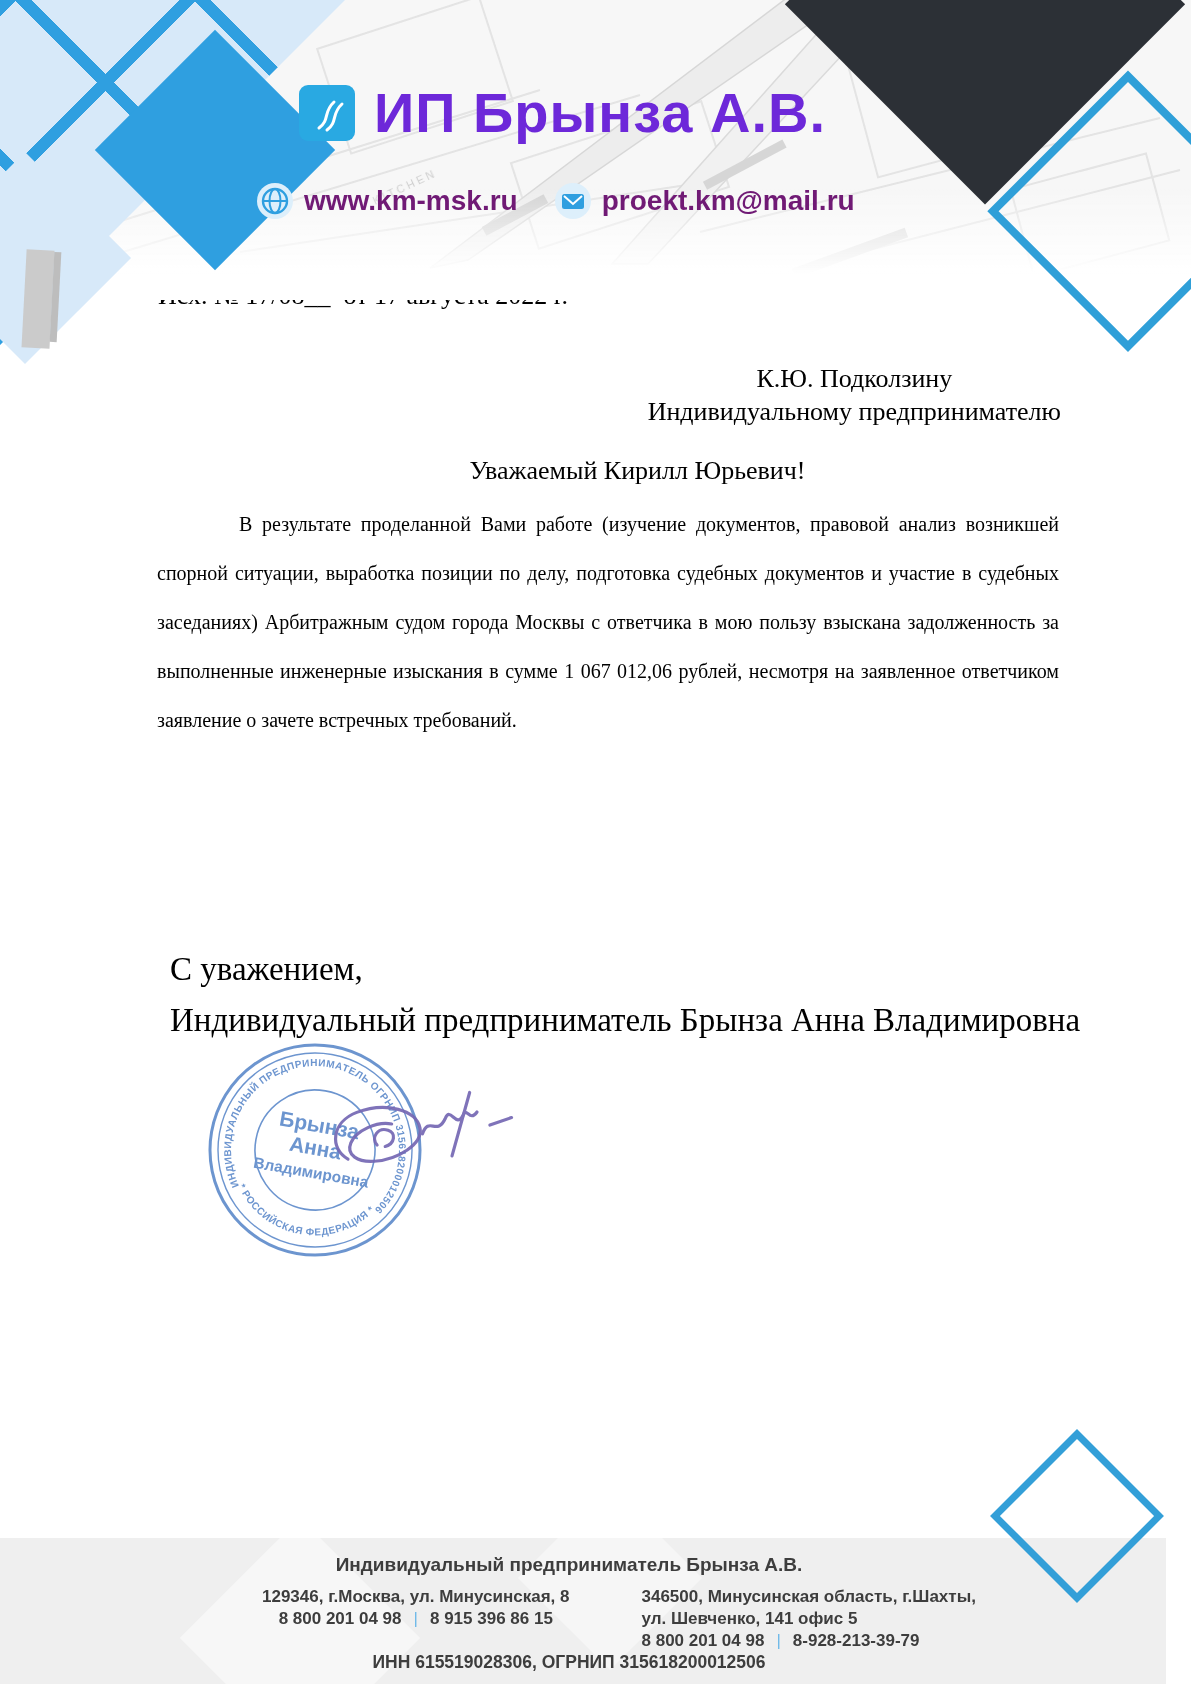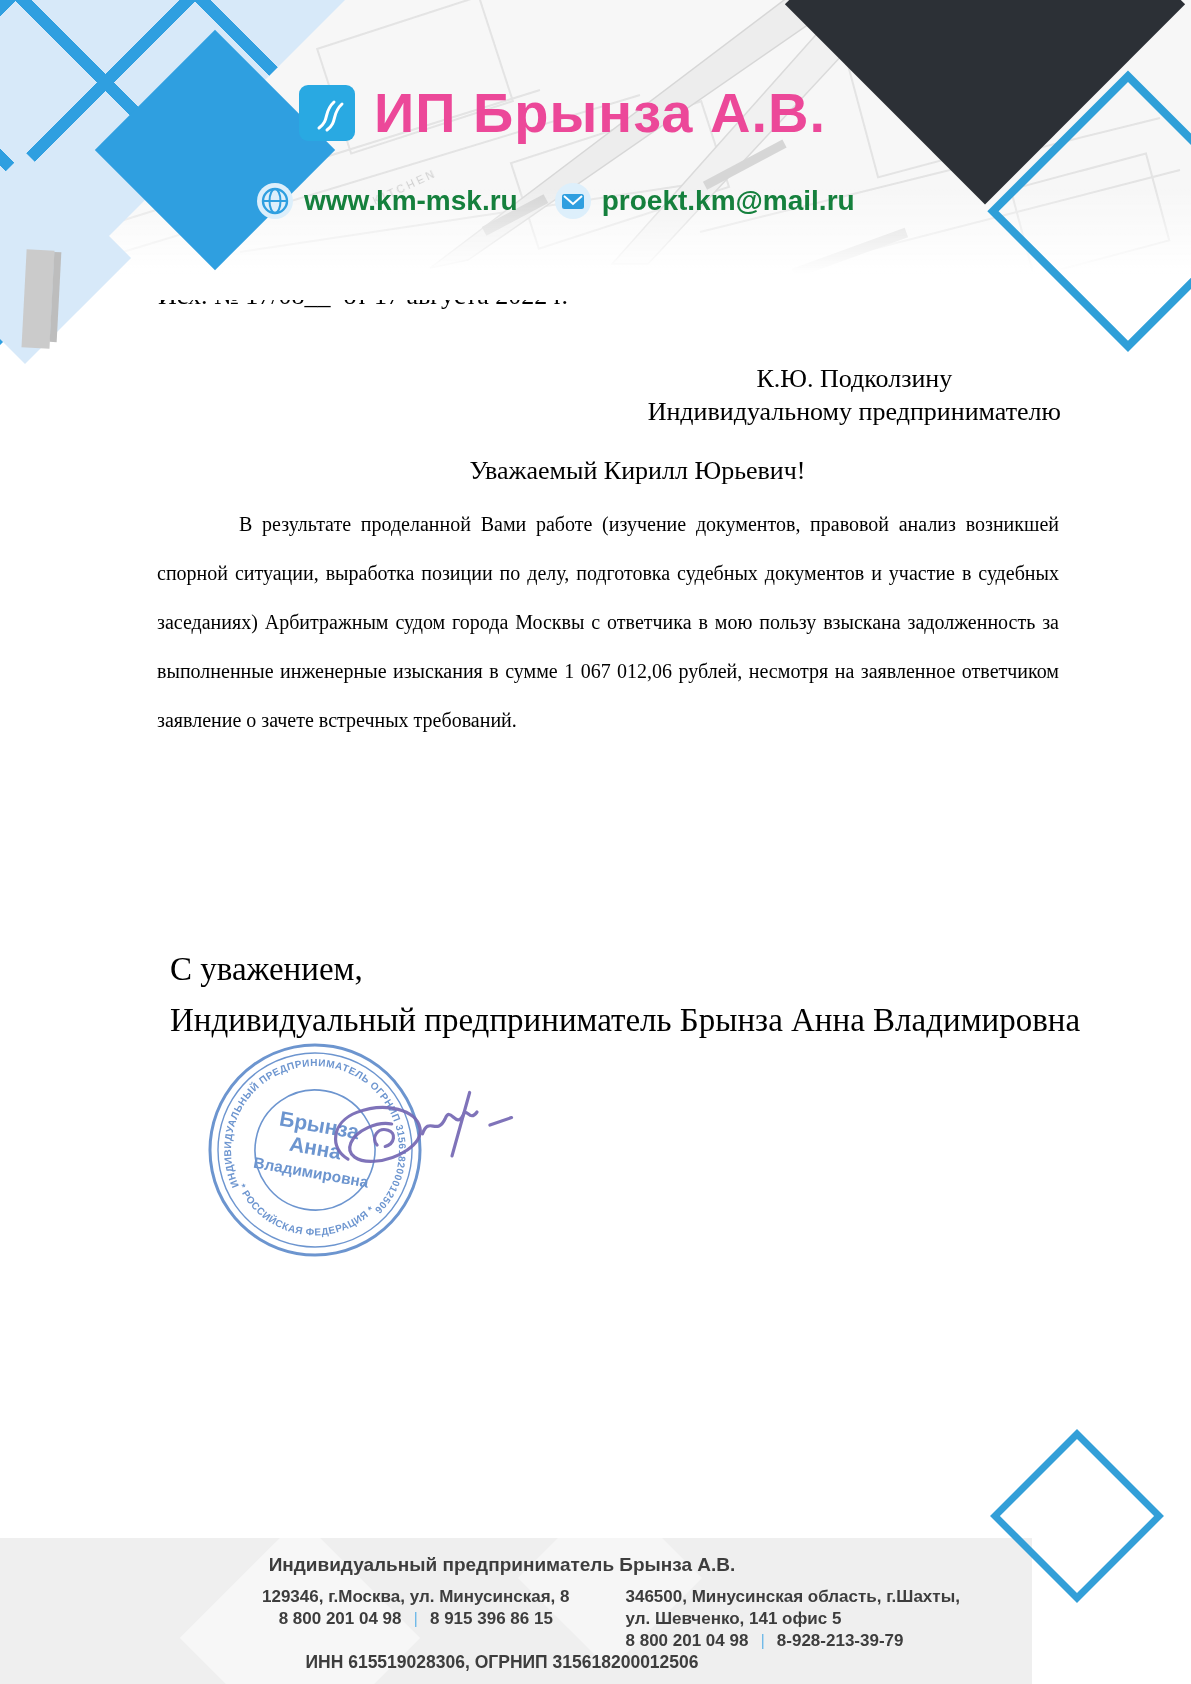--- a/index.html
+++ b/index.html
@@ -13,44 +13,44 @@
   .diamond-grid{position:absolute;top:0;left:0;width:345px;height:345px;z-index:2;
     background:
       repeating-linear-gradient(45deg,#2f9fe0 0 12px,rgba(0,0,0,0) 12px 127px),
       repeating-linear-gradient(135deg,#2f9fe0 0 12px,rgba(0,0,0,0) 12px 127px),
       #d7e9f9;
     -webkit-clip-path:polygon(0 0,345px 0,0 345px);clip-path:polygon(0 0,345px 0,0 345px);}
   .bg-draw{position:absolute;left:0;top:0;z-index:0;}
   .deco{position:absolute;left:0;top:0;z-index:3;}
   .logo-row{position:absolute;left:298px;top:80px;display:flex;align-items:center;gap:18px;z-index:4;}
   .logo-text{font-family:"Liberation Sans",sans-serif;font-weight:bold;font-size:56px;
-    letter-spacing:1px;color:#ec4899;white-space:nowrap;}
+    letter-spacing:1px;color:#6d28d9;white-space:nowrap;}
   .contact-row{position:absolute;left:256px;top:182px;display:flex;align-items:center;gap:10px;z-index:4;
-    font-family:"Liberation Sans",sans-serif;font-weight:bold;font-size:28px;color:#15803d;}
+    font-family:"Liberation Sans",sans-serif;font-weight:bold;font-size:28px;color:#701a75;}
   .contact-gap{width:16px;}
 
   
   .ref{left:158px;top:281px;font-size:26px;white-space:pre-wrap;}
   .addressee{right:130px;top:362px;font-size:26px;line-height:33px;text-align:center;}
   .salutation{left:0;width:1191px;top:456px;font-size:26px;text-align:center;transform:translateX(42px);}
   .body-text{left:157px;width:902px;top:500px;font-size:20px;line-height:49px;text-align:justify;}
   .body-text p{margin:0;text-indent:82px;}
   .closing{left:170px;top:944px;font-size:33px;line-height:51px;}
 
   
   .stamp{left:200px;top:1035px;z-index:5;}
   .stamp text{font-family:"Liberation Sans",sans-serif;font-weight:bold;}
   .signature{left:320px;top:1058px;z-index:6;}
 
   
-  .footer{position:absolute;left:0;top:1538px;width:1032px;height:146px;background:#efefef;
+  .footer{position:absolute;left:0;top:1538px;width:1166px;height:146px;background:#efefef;
     font-family:"Liberation Sans",sans-serif;font-weight:bold;color:#3d3d3d;overflow:hidden;}
   .footer-company{position:absolute;left:0;width:100%;top:16px;text-align:center;font-size:19px;
     transform:translateX(-14px);}
-  .footer-cols{position:absolute;left:262px;top:48px;display:flex;gap:56px;font-size:17px;line-height:22px;}
+  .footer-cols{position:absolute;left:262px;top:48px;display:flex;gap:72px;font-size:17px;line-height:22px;}
   .fcol-left{text-align:center;}
   .fcol-right{text-align:left;}
   .sep{color:#6fb9e8;padding:0 12px;font-weight:normal;}
   .footer-inn{position:absolute;left:0;width:100%;top:114px;text-align:center;font-size:17.5px;
     transform:translateX(-14px);}
   .footer-deco{position:absolute;left:975px;top:1410px;z-index:7;}
 </style>
 </head>
 <body>
 

